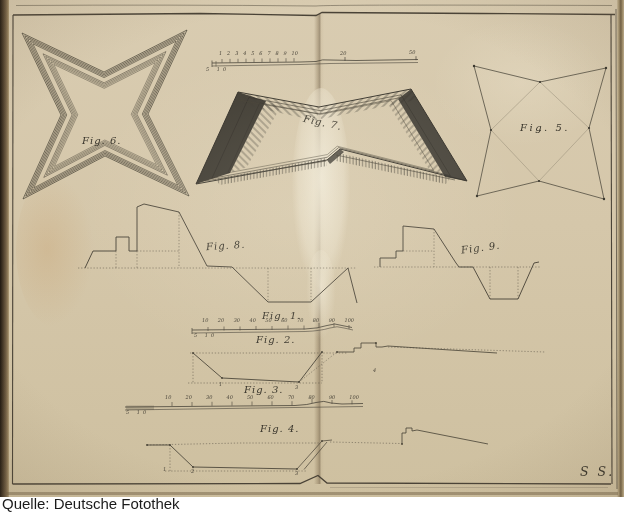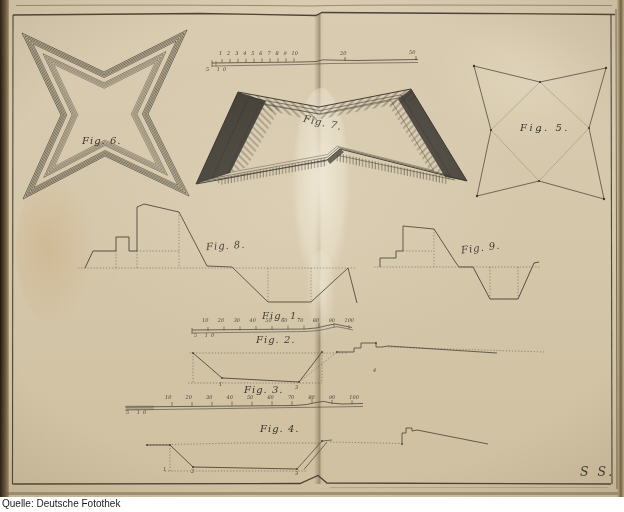--- a/index.html
+++ b/index.html
@@ -26,21 +26,21 @@
                radial-gradient(ellipse 90% 80% at 50% 50%,transparent 60%,rgba(120,99,68,.16) 85%,rgba(96,78,52,.30) 100%)}
   .photo-bottom-line{position:absolute;left:6px;top:492px;width:612px;height:3px;background:rgba(108,92,64,.45)}
   svg.plate{position:absolute;left:0;top:0}
   .figlabel{position:absolute;font-style:italic;color:#3c382e;font-size:10px;white-space:nowrap;letter-spacing:1px}
   .ticks{position:absolute;display:flex;justify-content:space-between;font-size:5px;line-height:5px;
     color:#4a453a;font-style:italic;white-space:nowrap}
   .subticks{position:absolute;font-size:5px;line-height:5px;color:#4a453a;font-style:italic;letter-spacing:3px;white-space:nowrap}
   .mark{position:absolute;font-size:5px;line-height:5px;color:#4a453a;font-style:italic}
   .sig{position:absolute;left:580px;top:464px;font-size:12.5px;font-style:italic;letter-spacing:2.5px;color:#3a362c}
   .caption-bar{position:absolute;left:0;top:497px;width:624px;height:15px;background:#ffffff}
-  .caption{position:absolute;left:2px;top:0;font-family:"Liberation Sans",sans-serif;font-size:10px;
+  .caption{position:absolute;left:2px;top:0;font-family:"Liberation Sans",sans-serif;font-size:15px;
     line-height:14px;color:#1b1b1b}
 </style>
 </head>
 <body>
 
 <div id="stage">
   <div class="photo"></div>
   <div class="binding"></div>
   <div class="page-edge-right"></div>
   <div class="fold"></div>

